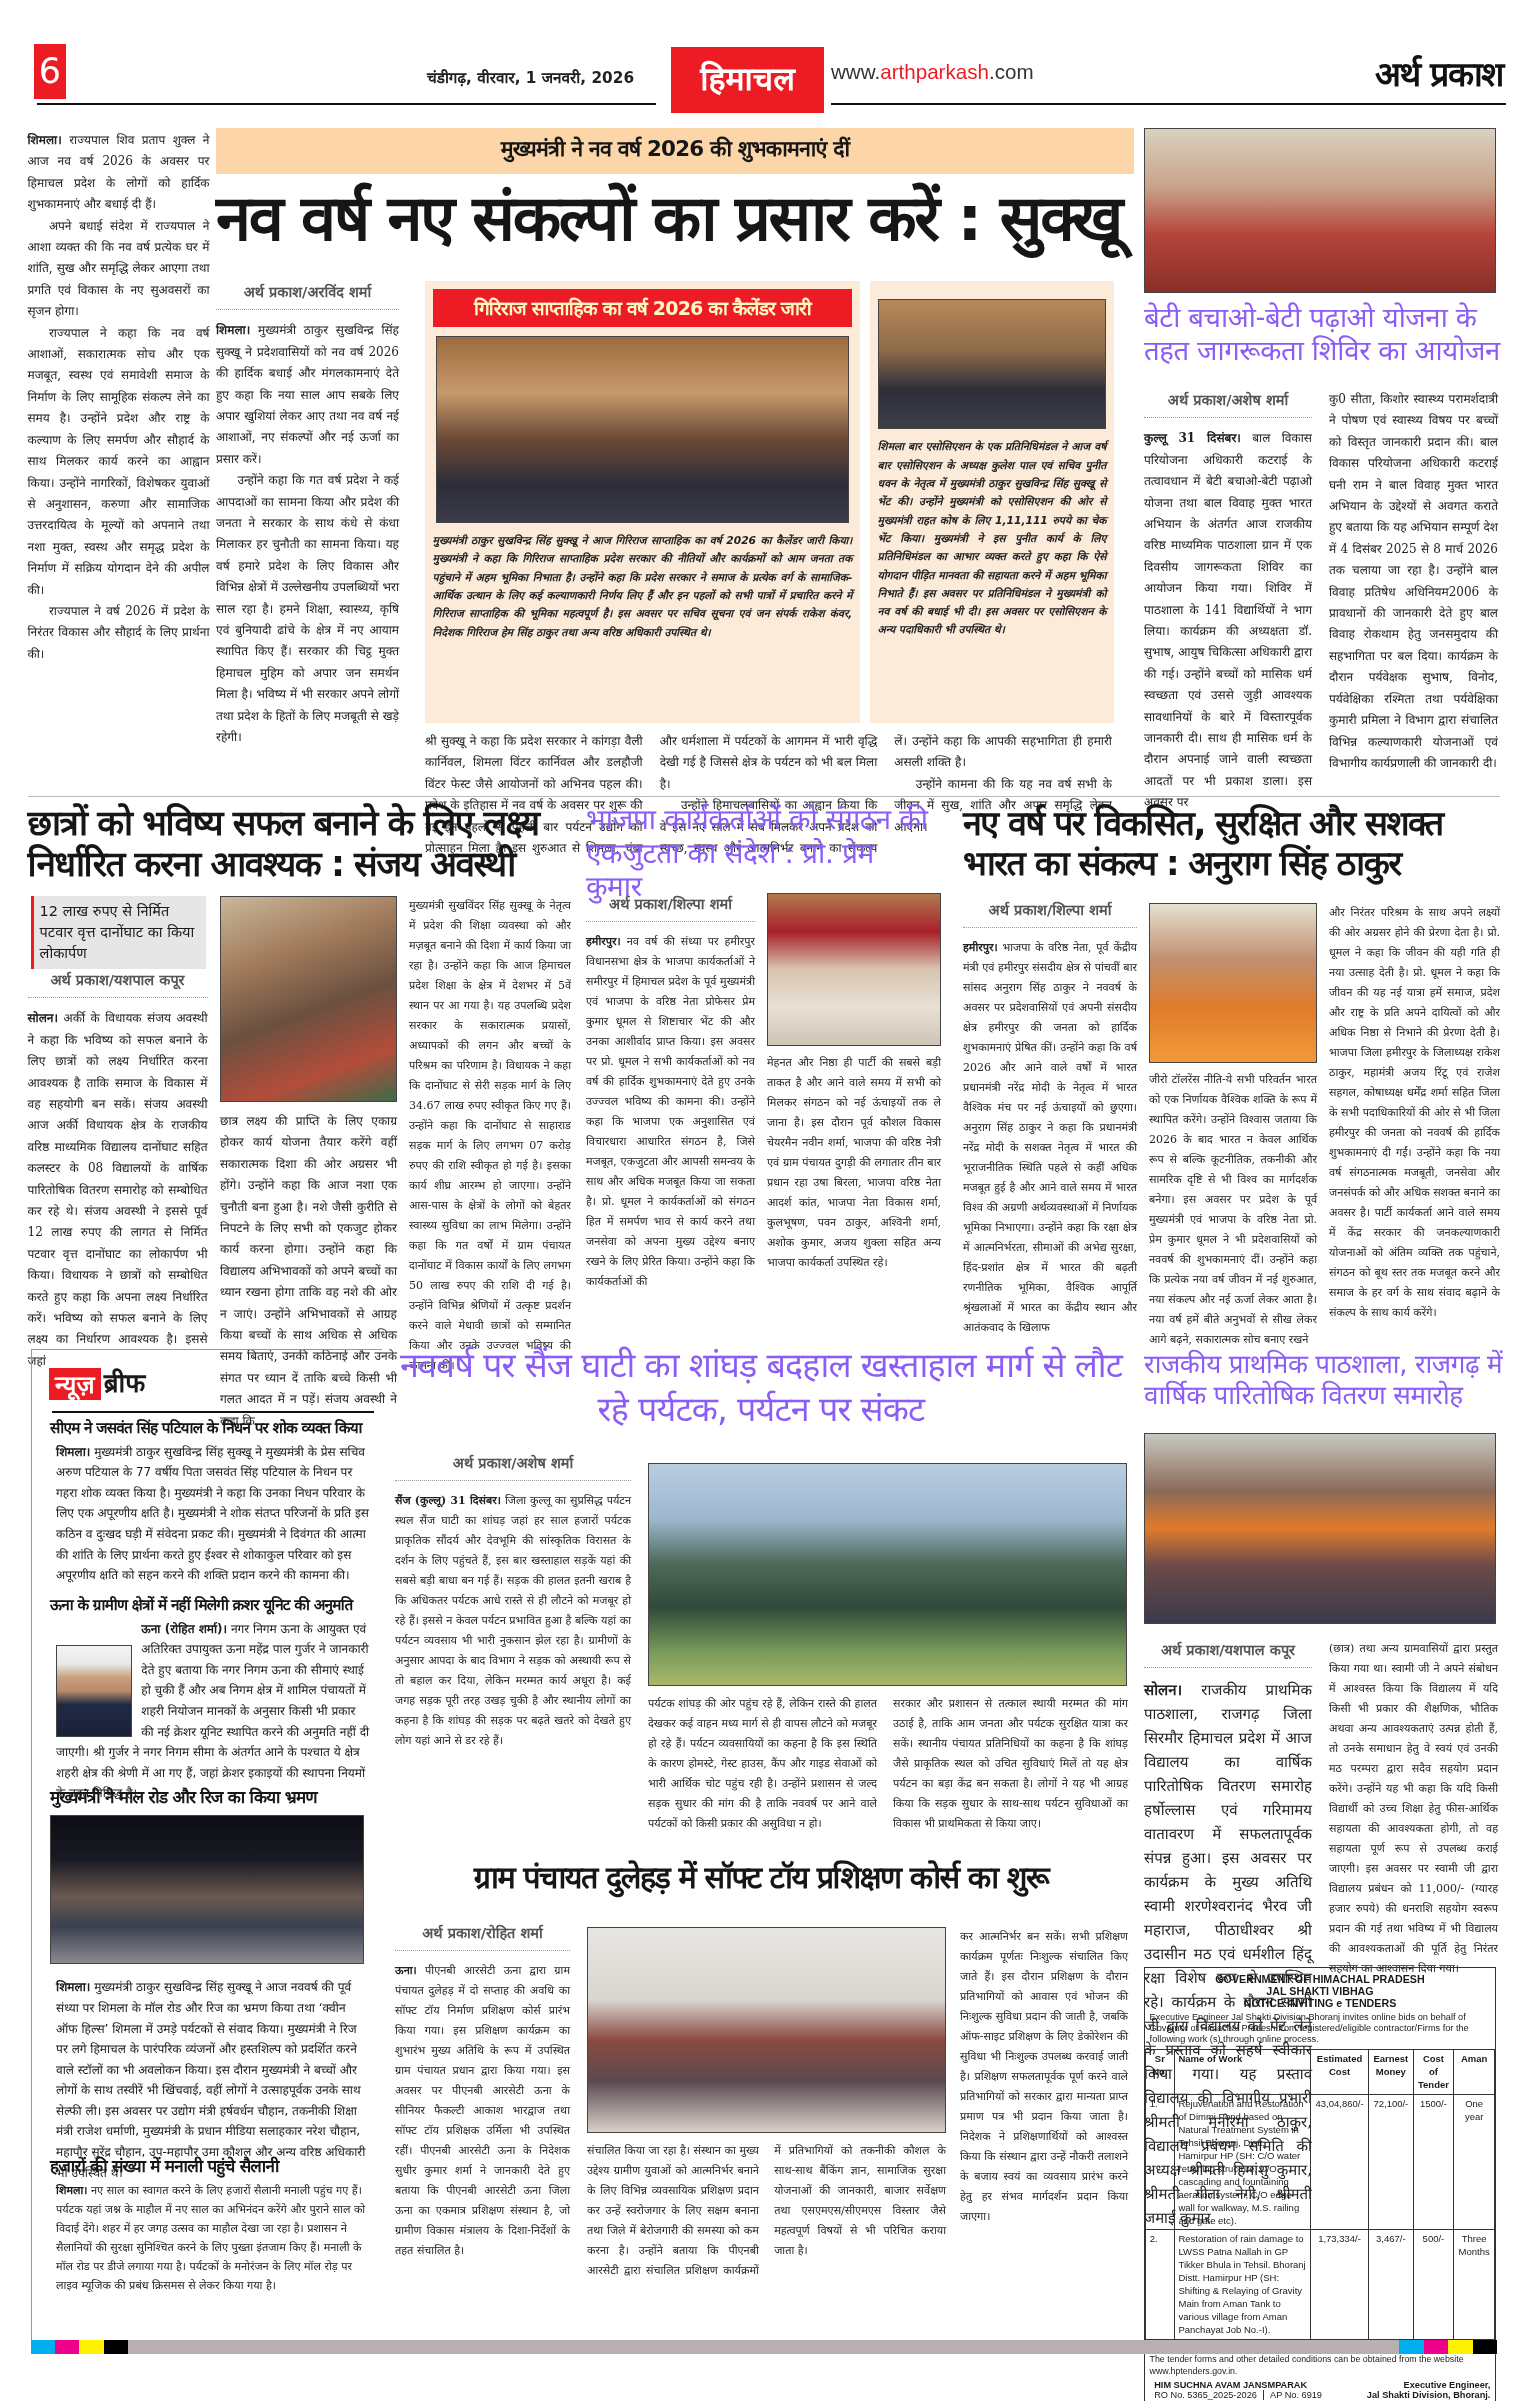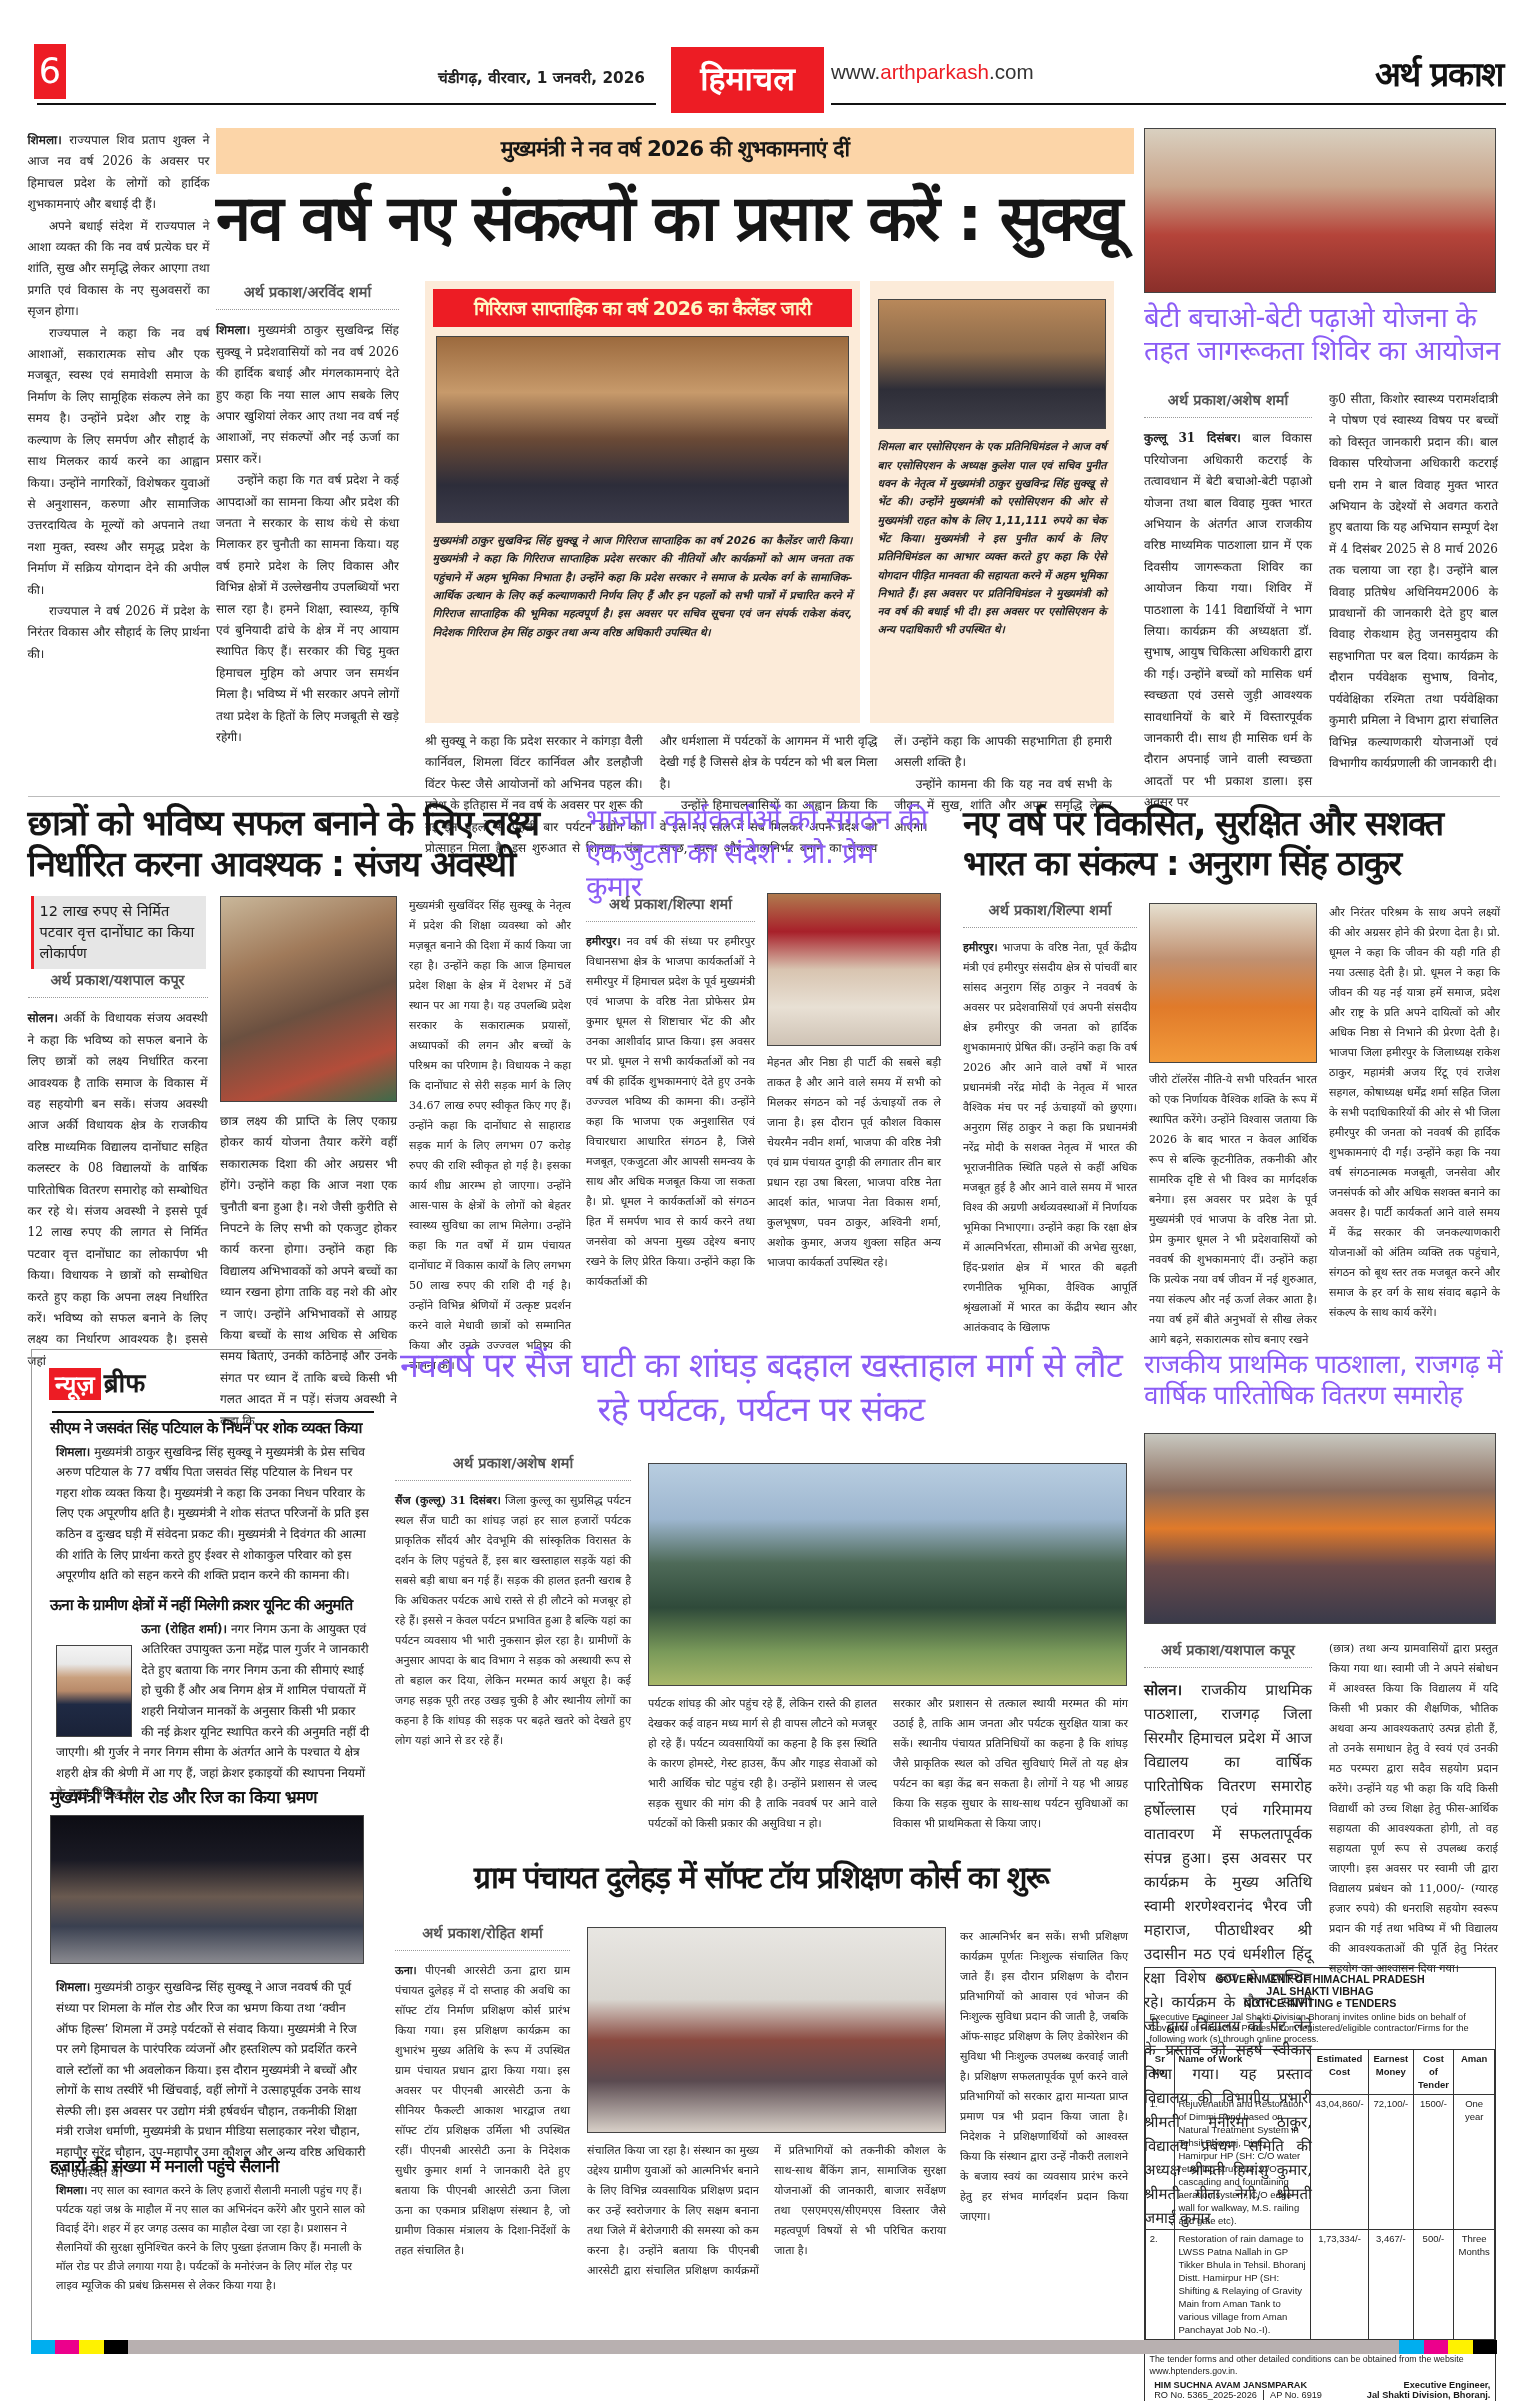--- a/index.html
+++ b/index.html
@@ -19,21 +19,21 @@
   .brief-body { font-family: "DejaVu Sans", sans-serif; font-size: 12px; line-height: 20.6px; color: #1a1a1a; }
   table.tender { border-collapse: collapse; width: 100%; font-family: "Liberation Sans", sans-serif; font-size: 9.5px; }
   table.tender td, table.tender th { border: 0.8px solid #333; vertical-align: top; padding: 2.3px 3.8px; line-height: 13px; }
   table.tender th { font-weight: bold; text-align: center; }
   .reg-bar { height: 13.7px; }
 </style>
 </head>
 <body>
 
 <div class="abs" style="left:34px;top:44px;width:32px;height:55px;background:#ed1c24;color:#fff;font-family:'DejaVu Sans',sans-serif;font-size:35px;text-align:center;line-height:55px;">6</div>
-<div class="abs" style="left:427px;top:67px;width:229px;font-size:15.3px;font-weight:bold;text-align:center;color:#222;">चंडीगढ़, वीरवार, 1 जनवरी, 2026</div>
+<div class="abs" style="left:427px;top:67px;width:229px;font-size:15.3px;font-weight:bold;text-align:left;color:#222;">चंडीगढ़, वीरवार, 1 जनवरी, 2026</div>
 <div class="abs rule" style="left:37px;top:103px;width:619px;height:2.3px;"></div>
 <div class="abs" style="left:671px;top:47px;width:153px;height:66px;background:#ed1c24;color:#fff;font-size:32px;font-weight:bold;text-align:center;line-height:64px;">हिमाचल</div>
 <div class="abs" style="left:831px;top:60px;font-family:'Liberation Sans',sans-serif;font-size:20.6px;color:#333;">
   <span>www.</span><span style="color:#ed1c24;">arthparkash</span><span>.com</span>
 </div>
 <div class="abs rule" style="left:831px;top:103px;width:675px;height:2.3px;"></div>
 <div class="abs" style="left:1320px;top:50px;width:183px;text-align:right;font-size:34px;font-weight:bold;color:#111;letter-spacing:-1.5px;">अर्थ प्रकाश</div>
 
 <div class="abs" style="left:27.5px;top:130px;width:182px;">
   <div class="body-text">

